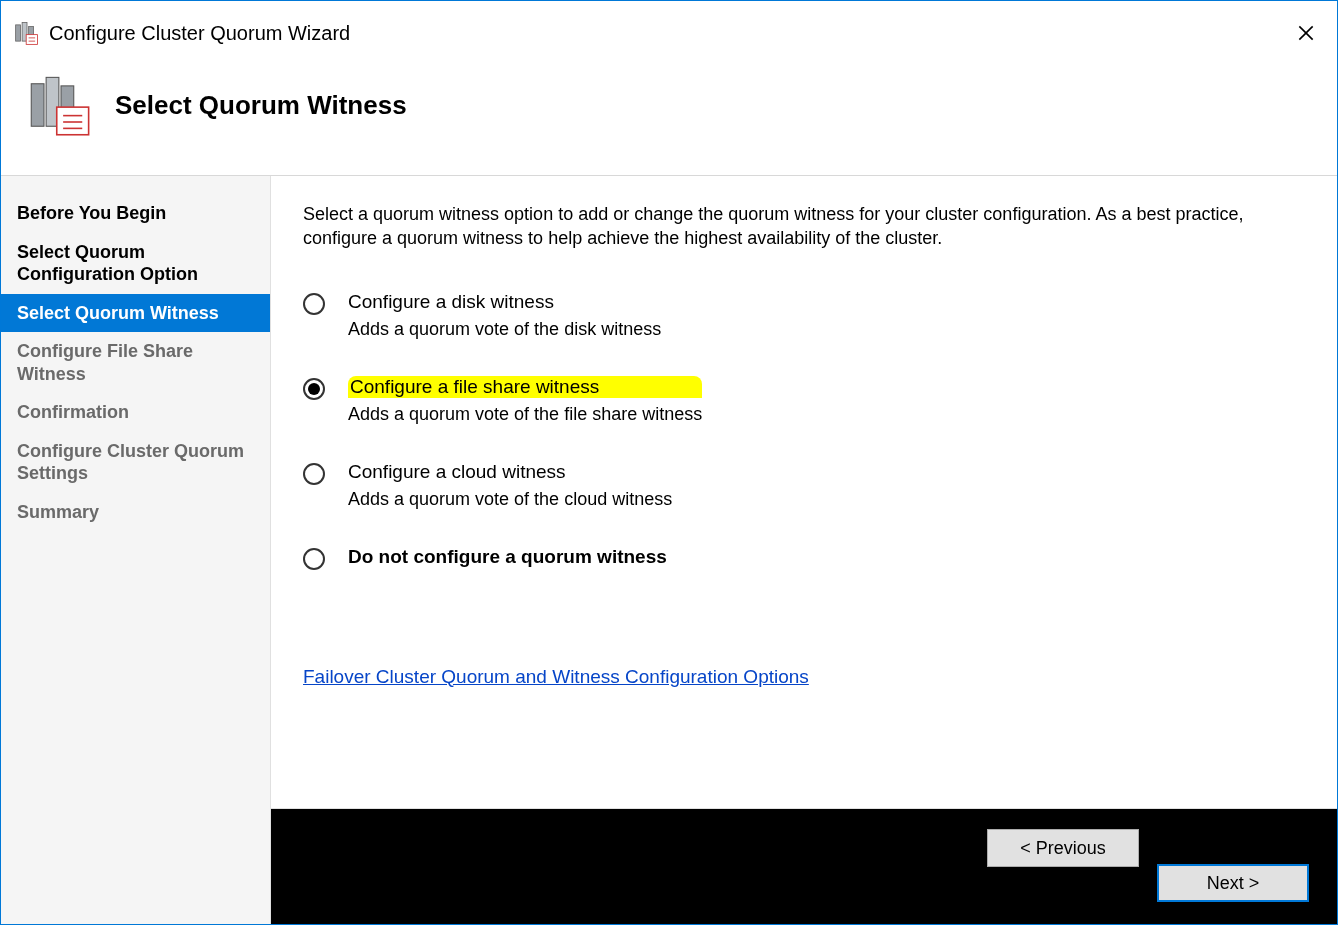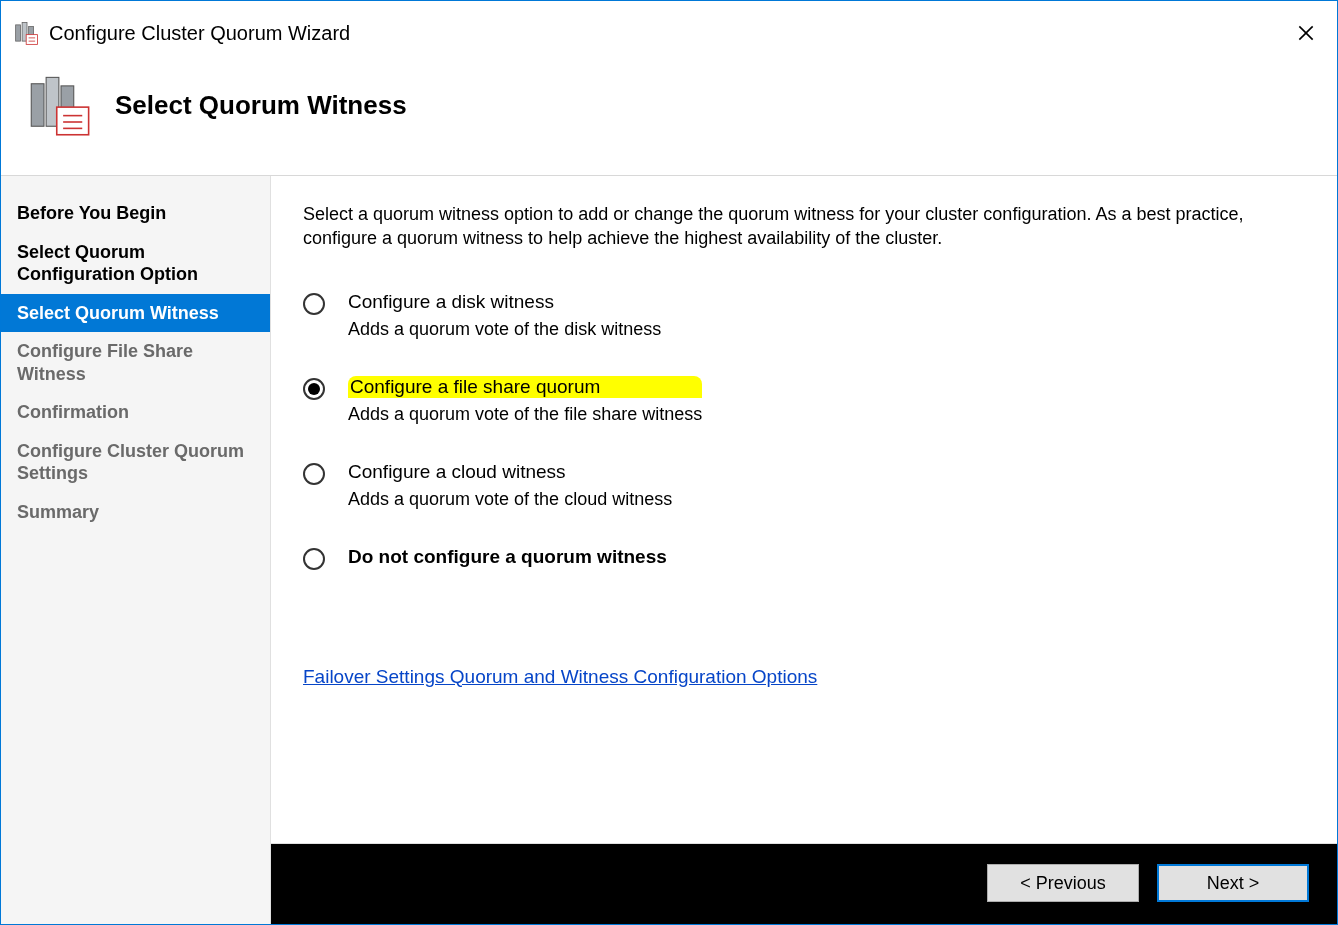--- a/index.html
+++ b/index.html
@@ -144,20 +144,21 @@
   .btn {
     width: 152px;
     height: 38px;
     font-size: 18px;
     background: #e1e1e1;
     border: 1px solid #adadad;
     cursor: pointer;
   }
   .btn.primary {
     border: 2px solid #0078d7;
+    margin-top: 35px;
   }
 </style>
 </head>
 <body>
 
 <div class="titlebar">
   <span class="titlebar-icon">
     <svg viewBox="0 0 32 32" width="26" height="26">
       <rect x="2" y="6" width="6" height="20" fill="#9aa0a6" stroke="#666"></rect>
       <rect x="10" y="3" width="6" height="23" fill="#bfc4c9" stroke="#666"></rect>
@@ -213,21 +214,21 @@
           <span class="radio"></span>
           <div class="option-texts">
             <span class="option-label">Configure a disk witness</span>
             <span class="option-desc">Adds a quorum vote of the disk witness</span>
           </div>
         </div>
 
         <div class="option-row">
           <span class="radio checked"></span>
           <div class="option-texts">
-            <span class="option-label hl">Configure a file share quorum</span>
+            <span class="option-label hl">Configure a file share witness</span>
             <span class="option-desc">Adds a quorum vote of the file share witness</span>
           </div>
         </div>
 
         <div class="option-row">
           <span class="radio"></span>
           <div class="option-texts">
             <span class="option-label">Configure a cloud witness</span>
             <span class="option-desc">Adds a quorum vote of the cloud witness</span>
           </div>
@@ -235,21 +236,21 @@
 
         <div class="option-row" style="font-weight:bold;">
           <span class="radio"></span>
           <div class="option-texts">
             <span class="option-label">Do not configure a quorum witness</span>
           </div>
         </div>
 
       </div>
 
-      <a class="link">Failover Settings Quorum and Witness Configuration Options</a>
+      <a class="link">Failover Cluster Quorum and Witness Configuration Options</a>
     </div>
 
     <div class="footer">
       <button class="btn">&lt; Previous</button>
       <button class="btn primary">Next &gt;</button>
     </div>
   </div>
 
 </div>
 

